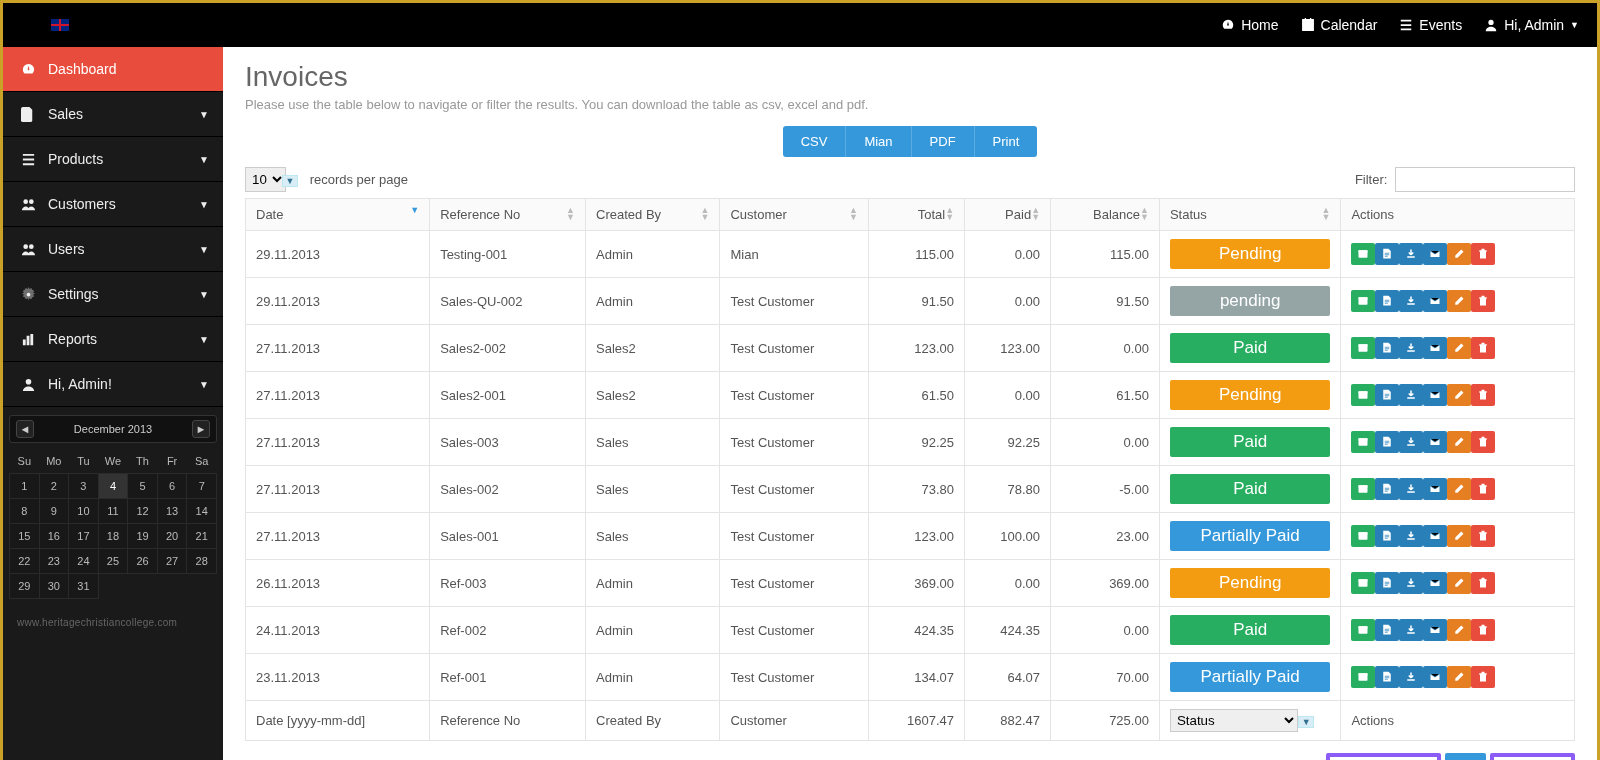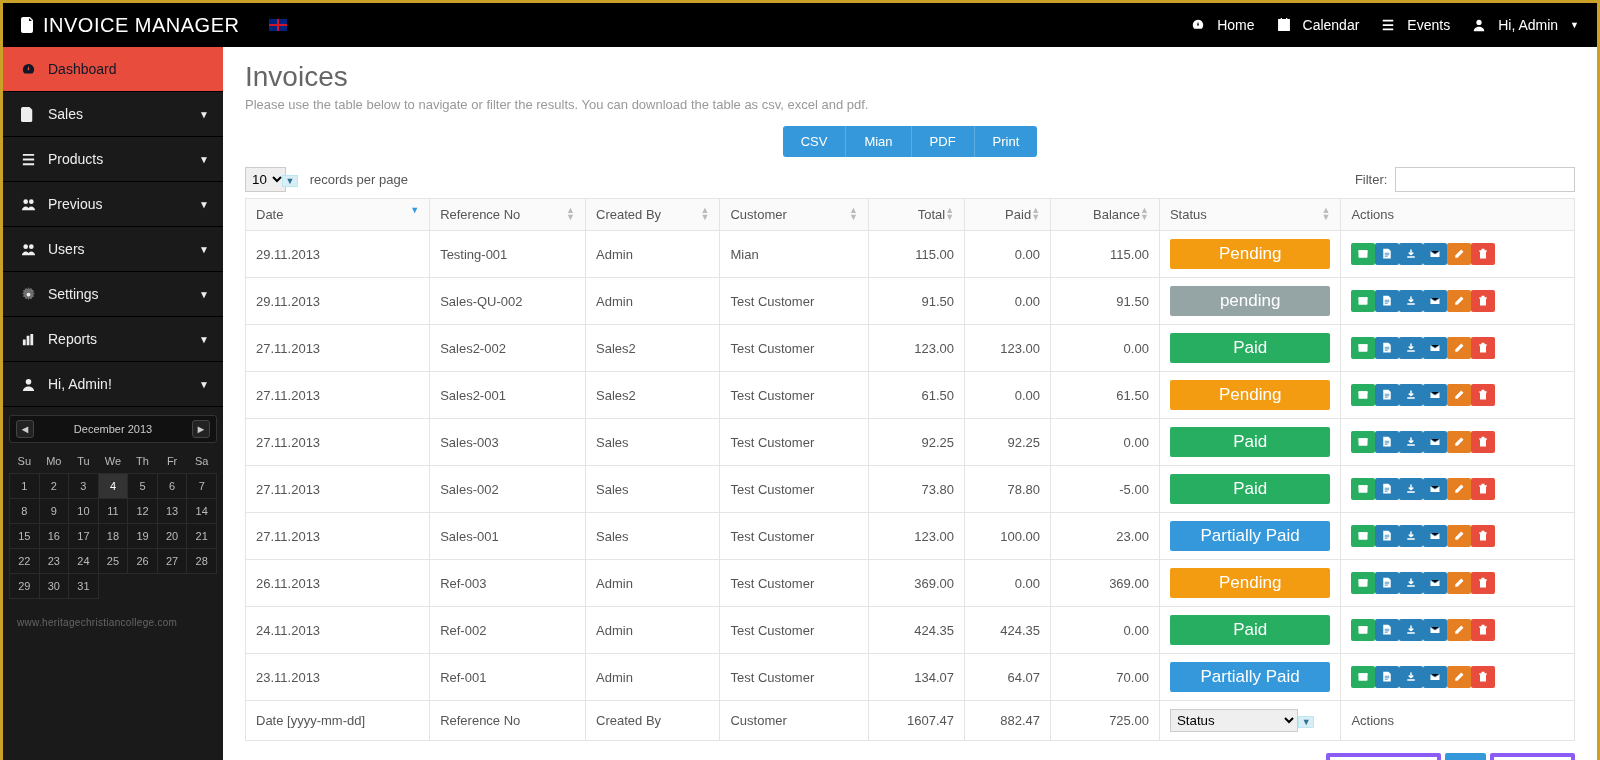--- a/index.html
+++ b/index.html
@@ -1,34 +1,34 @@
 <!DOCTYPE html>
 <html><head>
 <meta charset="utf-8">
 <style>
 *{margin:0;padding:0;box-sizing:border-box;font-family:"Helvetica Neue",Helvetica,Arial,sans-serif;}
 body{background:#fff;border:3px solid #c9a227;font-size:13px;color:#555;}
 .topbar{background:#000;color:#fff;height:44px;display:flex;align-items:center;padding:0 18px;justify-content:space-between;}
 .brand{font-family:"Times New Roman",serif;font-size:20px;letter-spacing:0.5px;display:flex;align-items:center;gap:8px;}
 .brand svg{flex:none;}
 .topnav{display:flex;align-items:center;gap:22px;font-size:14px;}
-.topnav .item{display:flex;align-items:center;gap:12px;cursor:pointer;}
+.topnav .item{display:flex;align-items:center;gap:6px;cursor:pointer;}
 .flag{width:18px;height:12px;background:linear-gradient(to bottom,#00247d 0 100%);position:relative;margin-left:30px;}
 .flag::before,.flag::after{content:"";position:absolute;inset:0;}
 .flag::before{background:
   linear-gradient(to bottom,transparent 40%,#fff 40% 60%,transparent 60%),
   linear-gradient(to right,transparent 42%,#fff 42% 58%,transparent 58%);}
 .flag::after{background:
   linear-gradient(to bottom,transparent 45%,#cf142b 45% 55%,transparent 55%),
   linear-gradient(to right,transparent 46%,#cf142b 46% 54%,transparent 54%);}
 
 .layout{display:flex;min-height:712px;}
 .sidebar{width:220px;background:#1a1a1a;color:#ccc;display:flex;flex-direction:column;}
 .side-item{padding:14px 18px;display:flex;align-items:center;gap:12px;font-size:14px;color:#eee;cursor:pointer;position:relative;border-bottom:1px solid #000;}
-.side-item.active{background:#e74c3c;color:#0f172a;}
+.side-item.active{background:#e74c3c;color:#ffffff;}
 .side-item .chev{position:absolute;right:14px;font-size:10px;}
 .cal{padding:8px 6px;font-size:11px;}
 .cal-head{display:flex;align-items:center;justify-content:space-between;background:#111;border:1px solid #333;border-radius:3px;padding:4px 6px;margin-bottom:6px;}
 .cal-head .nav{width:18px;height:18px;background:#222;border:1px solid #444;border-radius:3px;display:flex;align-items:center;justify-content:center;cursor:pointer;}
 .cal table{width:100%;border-collapse:collapse;}
 .cal th,.cal td{width:14.28%;text-align:center;padding:6px 0;font-weight:400;color:#bbb;}
 .cal td{border:1px solid #2a2a2a;background:#181818;cursor:pointer;font-size:11px;}
 .cal td.sel{background:#333;color:#fff;}
 .cal td.empty{background:transparent;border:none;cursor:default;}
 .footer-txt{font-size:10px;color:#666;padding:10px 14px;letter-spacing:0.3px;}
@@ -75,26 +75,20 @@
 .pager{display:flex;gap:4px;}
 .pager .pg{border:4px solid #8b5cf6;padding:5px 12px;color:#888;cursor:pointer;border-radius:2px;background:#fff;}
 .pager .pg.active{background:#3498db;border-color:#3498db;color:#fff;}
 .add-btn{background:#2980b9;color:#fff;border:none;padding:10px 16px;font-size:13px;margin-top:18px;cursor:pointer;border-radius:2px;}
 </style>
 </head>
 <body>
 
 <div class="topbar">
   <div style="display:flex;align-items:center">
-    <div class="brand">
-      <svg width="14" height="16" viewBox="0 0 14 16">
-          <path fill="#fff" d="M2 0h7l3 3v11a2 2 0 0 1-2 2H2a2 2 0 0 1-2-2V2a2 2 0 0 1 2-2zm6 1v3h3"></path>
-        </svg>
-      <span>INVOICE MANAGER</span>
-    </div>
     <span class="flag"></span>
   </div>
   <div class="topnav">
     <div class="item">
       <svg width="14" height="14" viewBox="0 0 16 16">
           <path fill="#fff" d="M8 2a6 6 0 0 0-6 6c0 1.7.7 3.2 1.8 4.2h8.4A6 6 0 0 0 8 2zm0 2 1 4-1 1-1-1z"></path>
         </svg>
       <span>Home</span>
     </div>
     <div class="item">
@@ -142,21 +136,21 @@
           </svg>
           <span>Products</span>
           <span class="chev">▼</span>
         </div>
         <div class="side-item">
           <svg width="15" height="15" viewBox="0 0 16 16">
             <circle cx="5" cy="5" r="2.5" fill="currentColor"></circle>
             <circle cx="11" cy="5" r="2.5" fill="currentColor"></circle>
             <path fill="currentColor" d="M1 14c0-2 2-4 4-4s4 2 4 4zm6 0c0-2 2-4 4-4s4 2 4 4z"></path>
           </svg>
-          <span>Previous</span>
+          <span>Customers</span>
           <span class="chev">▼</span>
         </div>
         <div class="side-item">
           <svg width="15" height="15" viewBox="0 0 16 16">
             <circle cx="5" cy="5" r="2.5" fill="currentColor"></circle>
             <circle cx="11" cy="5" r="2.5" fill="currentColor"></circle>
             <path fill="currentColor" d="M1 14c0-2 2-4 4-4s4 2 4 4zm6 0c0-2 2-4 4-4s4 2 4 4z"></path>
           </svg>
           <span>Users</span>
           <span class="chev">▼</span>

